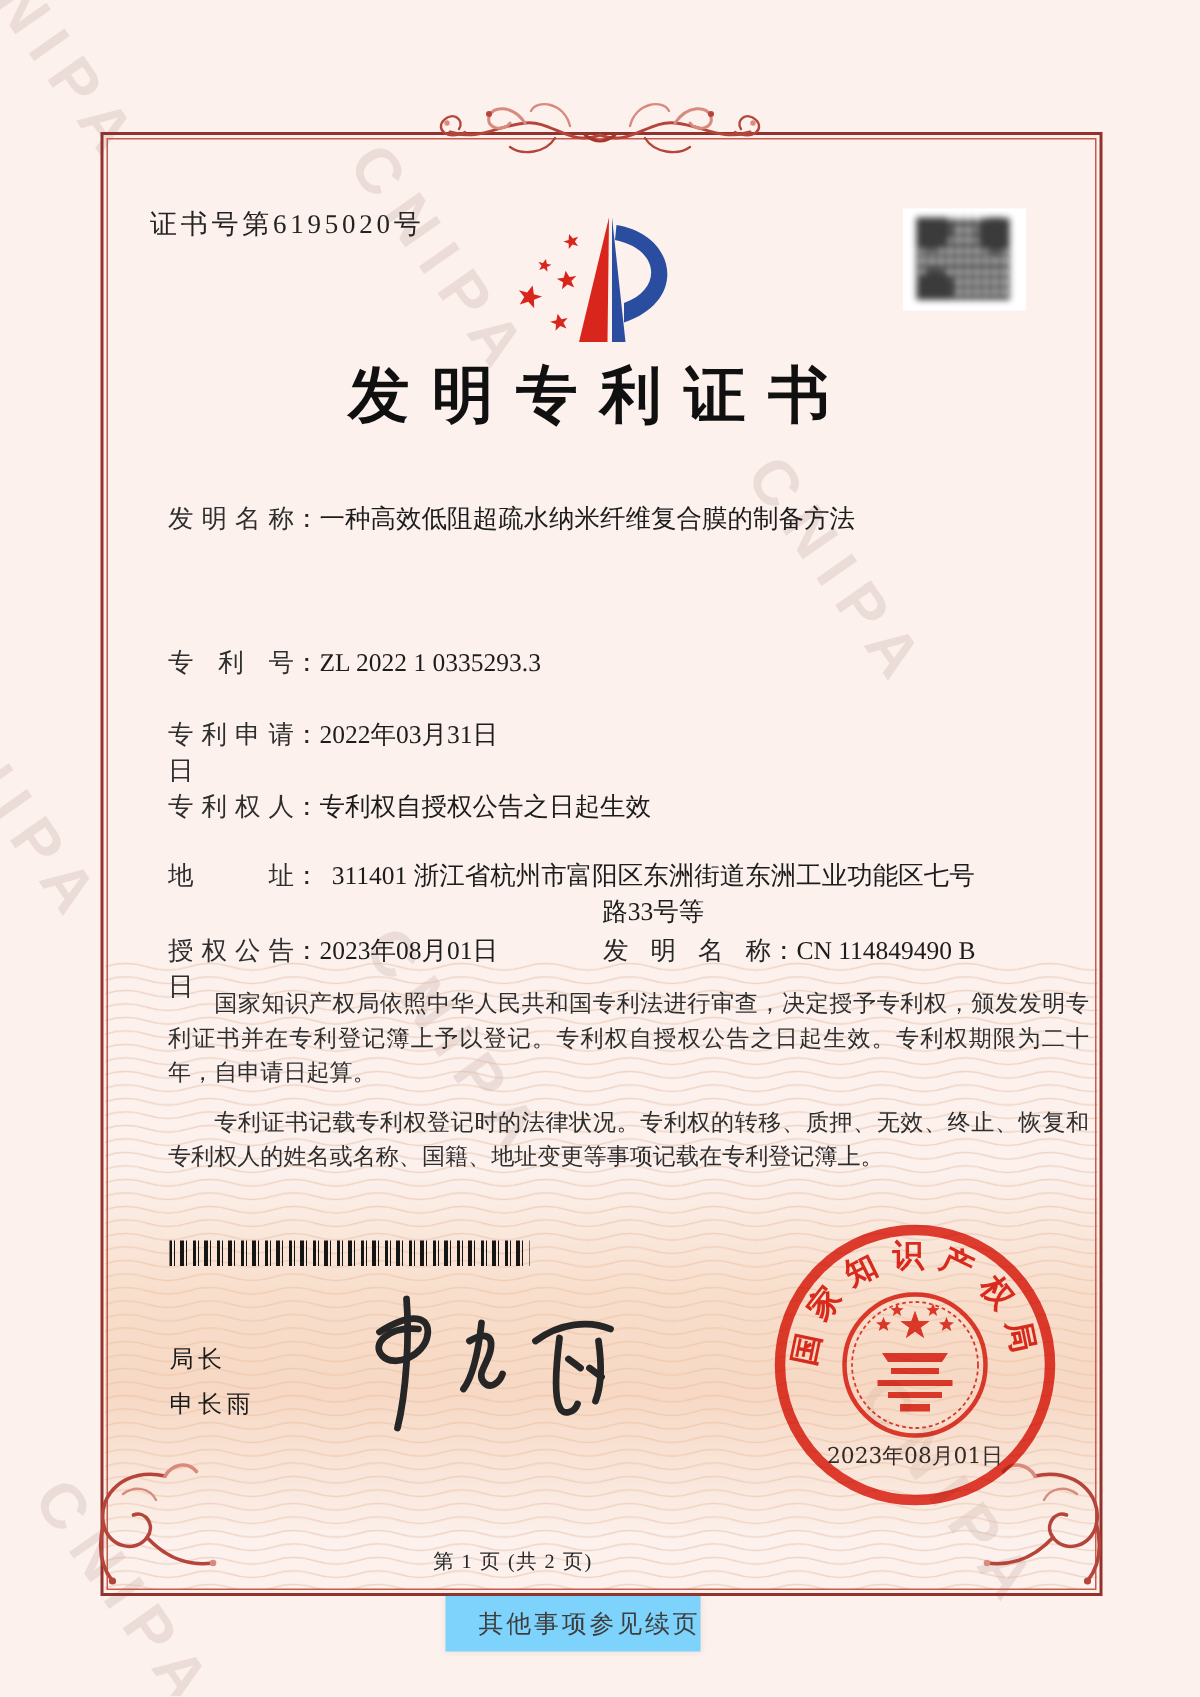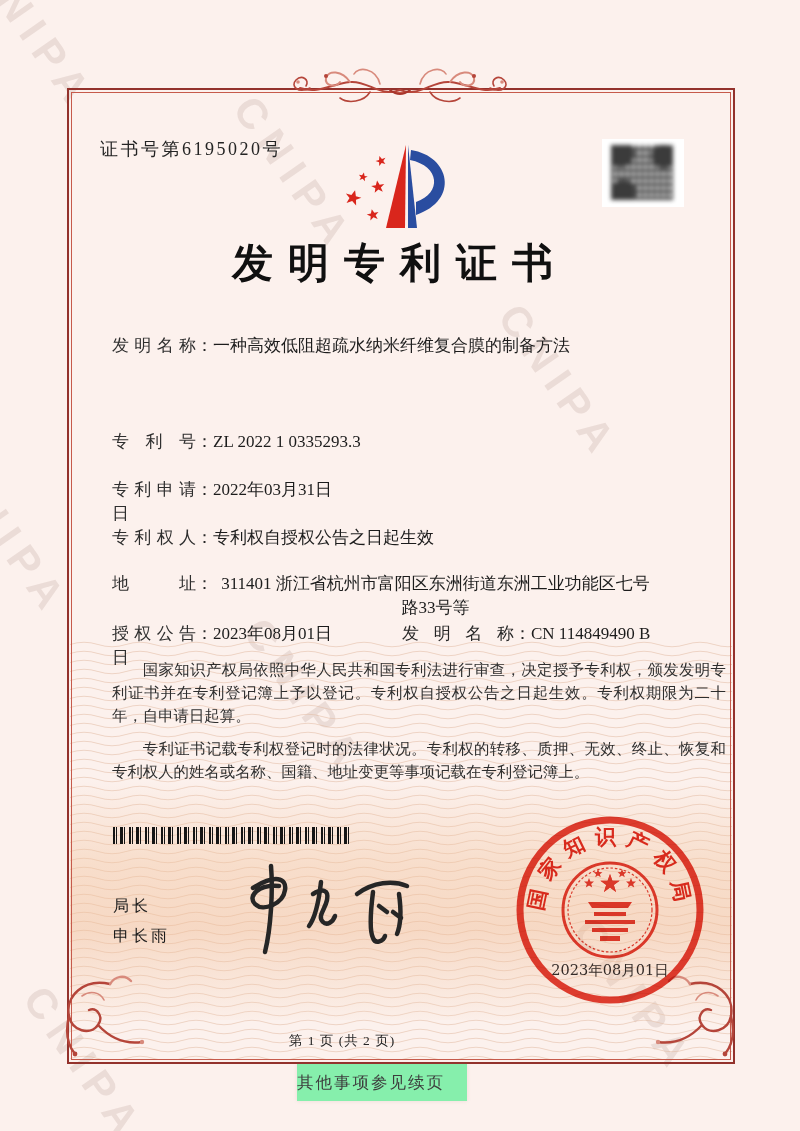--- a/index.html
+++ b/index.html
@@ -90,22 +90,22 @@
   .signature{position:absolute;left:235px;top:860px;}
   
   .seal{position:absolute;left:512px;top:812px;mix-blend-mode:multiply;opacity:.95;}
   
   .page-num{
     position:absolute;left:67px;top:1032px;width:550px;text-align:center;
     font-size:13.5px;color:#262626;letter-spacing:1px;
   }
   .continuation{
     position:absolute;left:297px;top:1064px;width:170px;height:37px;
-    background:#86efac;box-shadow:0 0 4px rgba(150,100,90,.15);
-    text-align:left;line-height:37px;font-size:16.5px;color:#3d3d3d;letter-spacing:2px;
+    background:#7dd3fc;box-shadow:0 0 4px rgba(150,100,90,.15);
+    text-align:right;line-height:37px;font-size:16.5px;color:#3d3d3d;letter-spacing:2px;
   }
   .ornament{position:absolute;pointer-events:none;}
 </style>
 </head>
 <body>
 
 <div class="page">
 
   <span class="wm" style="left:-55px;top:8px">CNIPA</span>
   <span class="wm" style="left:205px;top:150px">CNIPA</span>

